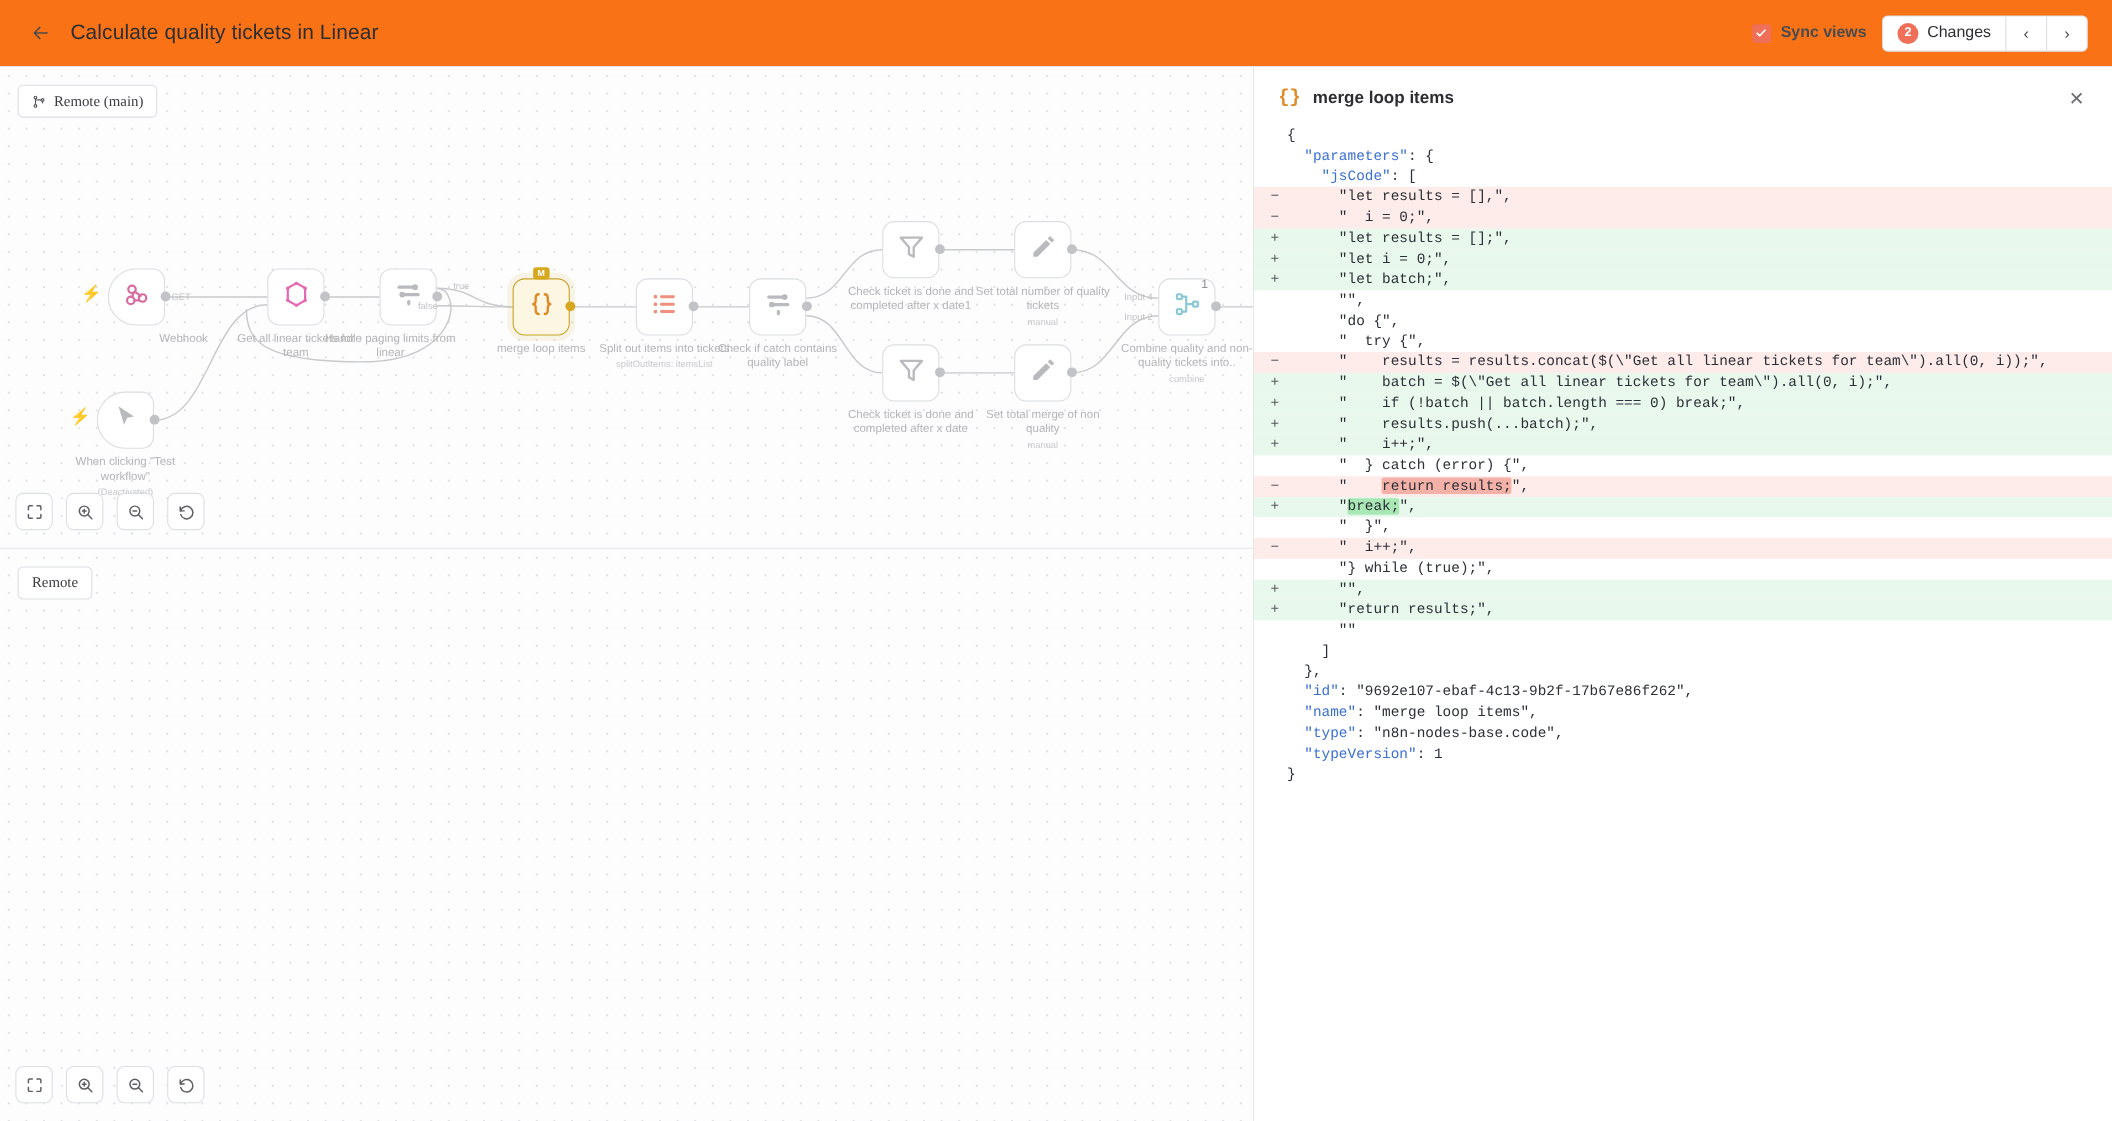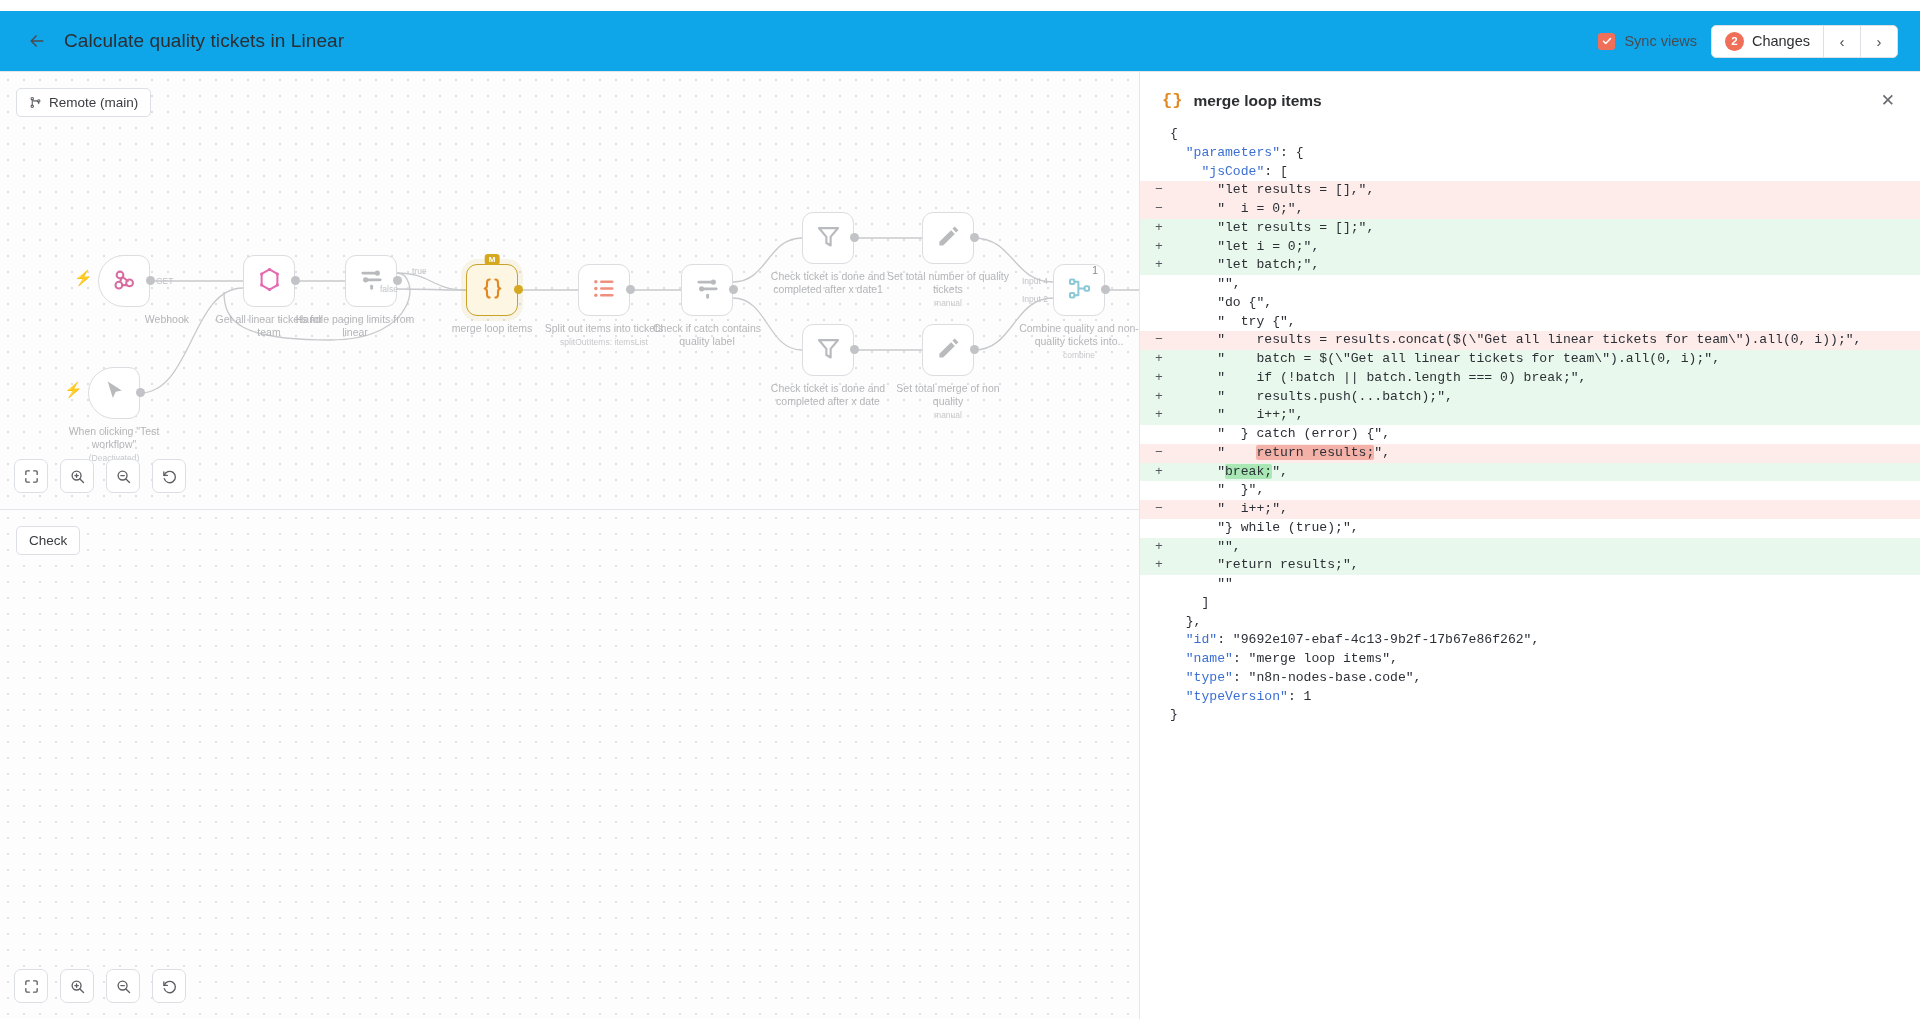--- a/index.html
+++ b/index.html
@@ -10,33 +10,32 @@
     overflow: hidden;
   }
   .app { width: 1920px; height: 1019px; display: flex; flex-direction: column; }
 
   
   .topbar {
     height: 61px; min-height: 61px;
     border-bottom: 1px solid #e4e6eb;
     display: flex; align-items: center;
     padding: 0 22px 0 22px;
-    background: #0ea5e9;
-    margin-top: 11px;
+    background: #f97316;
   }
   .back-btn {
     width: 30px; height: 30px; display: flex; align-items: center; justify-content: center;
     color: #4b4b4f; cursor: pointer; border-radius: 4px;
   }
   .page-title {
     font-size: 19px; color: #2d2e31; margin-left: 12px; font-weight: 400;
     letter-spacing: .1px;
   }
   .topbar-right { margin-left: auto; display: flex; align-items: center; gap: 14px; }
-  .sync-wrap { display: flex; gap: 9px; cursor: pointer; }
+  .sync-wrap { display: flex; gap: 9px; cursor: pointer; font-weight: bold; }
   .checkbox {
     width: 17px; height: 17px; border-radius: 3px; background: #ef6f58;
     display: flex; align-items: center; justify-content: center;
   }
   .checkbox svg { width: 12px; height: 12px; }
   .sync-label { font-size: 14.5px; color: #4b4b4f; }
   .changes-group {
     display: flex; align-items: stretch; border: 1px solid #dcdfe4; border-radius: 5px;
     height: 33px; overflow: hidden; background: #fff;
   }
@@ -60,21 +59,21 @@
   .canvas-pane { position: relative; overflow: hidden; background: #fdfdfd;
     background-image: radial-gradient(#dfe0e3 1px, transparent 1px);
     background-size: 16px 16px; }
   .pane-top { height: 438px; border-bottom: 1px solid #e4e6eb; }
   .pane-bottom { flex: 1; }
 
   .pane-chip {
     position: absolute; left: 16px; top: 16px; z-index: 6;
     background: #fff; border: 1px solid #dcdfe4; border-radius: 5px;
     padding: 6px 12px; font-size: 13.5px; color: #3b3c40;
-    display: flex; align-items: center; gap: 7px;
+    display: flex; align-items: center; gap: 7px; font-family: Liberation Serif, serif;
   }
   .branch-icon { width: 13px; height: 13px; color: #5b5c60; }
 
   .controls { position: absolute; left: 14px; bottom: 16px; display: flex; gap: 12px; z-index: 6; }
   .ctrl-btn {
     width: 34px; height: 34px; border: 1px solid #dcdfe4; border-radius: 7px;
     background: #fff; display: flex; align-items: center; justify-content: center;
     color: #5d5e63; cursor: pointer;
   }
   .ctrl-btn svg { width: 17px; height: 17px; }
@@ -380,21 +379,21 @@
               <svg viewBox="0 0 24 24" fill="none" stroke="currentColor" stroke-width="1.9" stroke-linecap="round" stroke-linejoin="round">
                 <path d="M4 5.5v5h5"></path>
                 <path d="M4.6 10.5A8 8 0 1 1 4.6 15"></path>
               </svg>
             </div>
           </div>
       </div>
 
       <div class="canvas-pane pane-bottom">
         <div class="pane-chip">
-          <span>Check</span>
+          <span>Remote</span>
         </div>
         <div class="nodes">
             <svg class="edge-svg">
               <path d="M150,600 C196.5,600 196.5,600 243,600" stroke="#c8c9cc" fill="none" stroke-width="1.3"></path>
               <path d="M140,712 C191.5,712 191.5,607 243,607" stroke="#c8c9cc" fill="none" stroke-width="1.3"></path>
               <path d="M295,600 C320,600 320,600 345,600" stroke="#c8c9cc" fill="none" stroke-width="1.3"></path>
               <path d="M397,592 C431.5,592 431.5,609 466,609" stroke="#c8c9cc" fill="none" stroke-width="1.3"></path>
               <path d="M397,608 C431.5,608 431.5,609 466,609" stroke="#c8c9cc" fill="none" stroke-width="1.3"></path>
               <path d="M518,609 C548,609 548,609 578,609" stroke="#c8c9cc" fill="none" stroke-width="1.3"></path>
               <path d="M630,609 C655.5,609 655.5,609 681,609" stroke="#c8c9cc" fill="none" stroke-width="1.3"></path>

